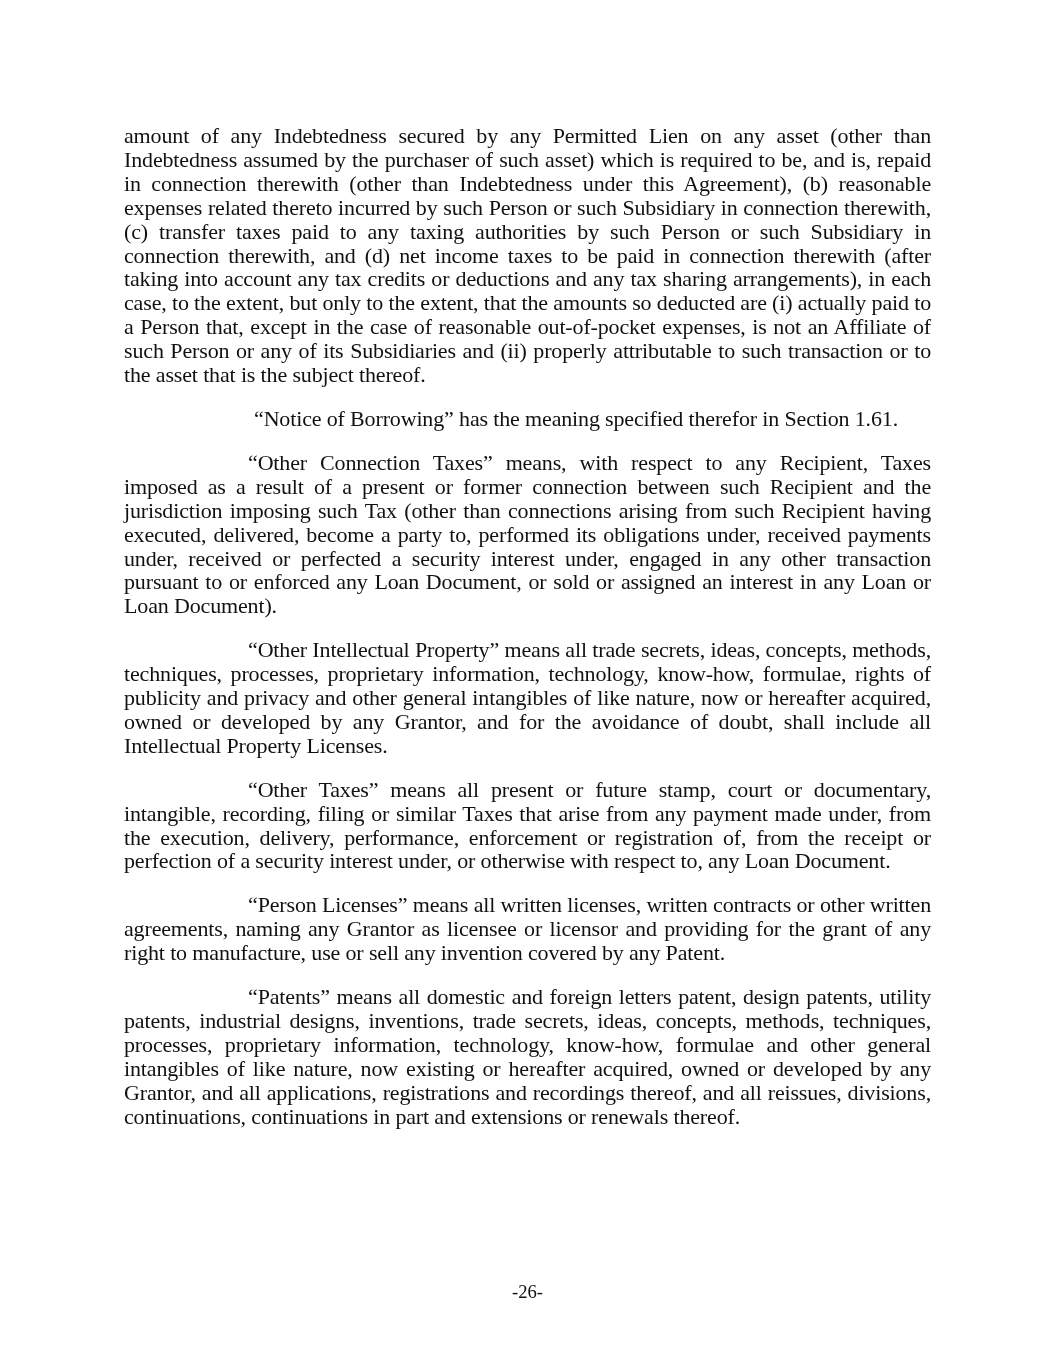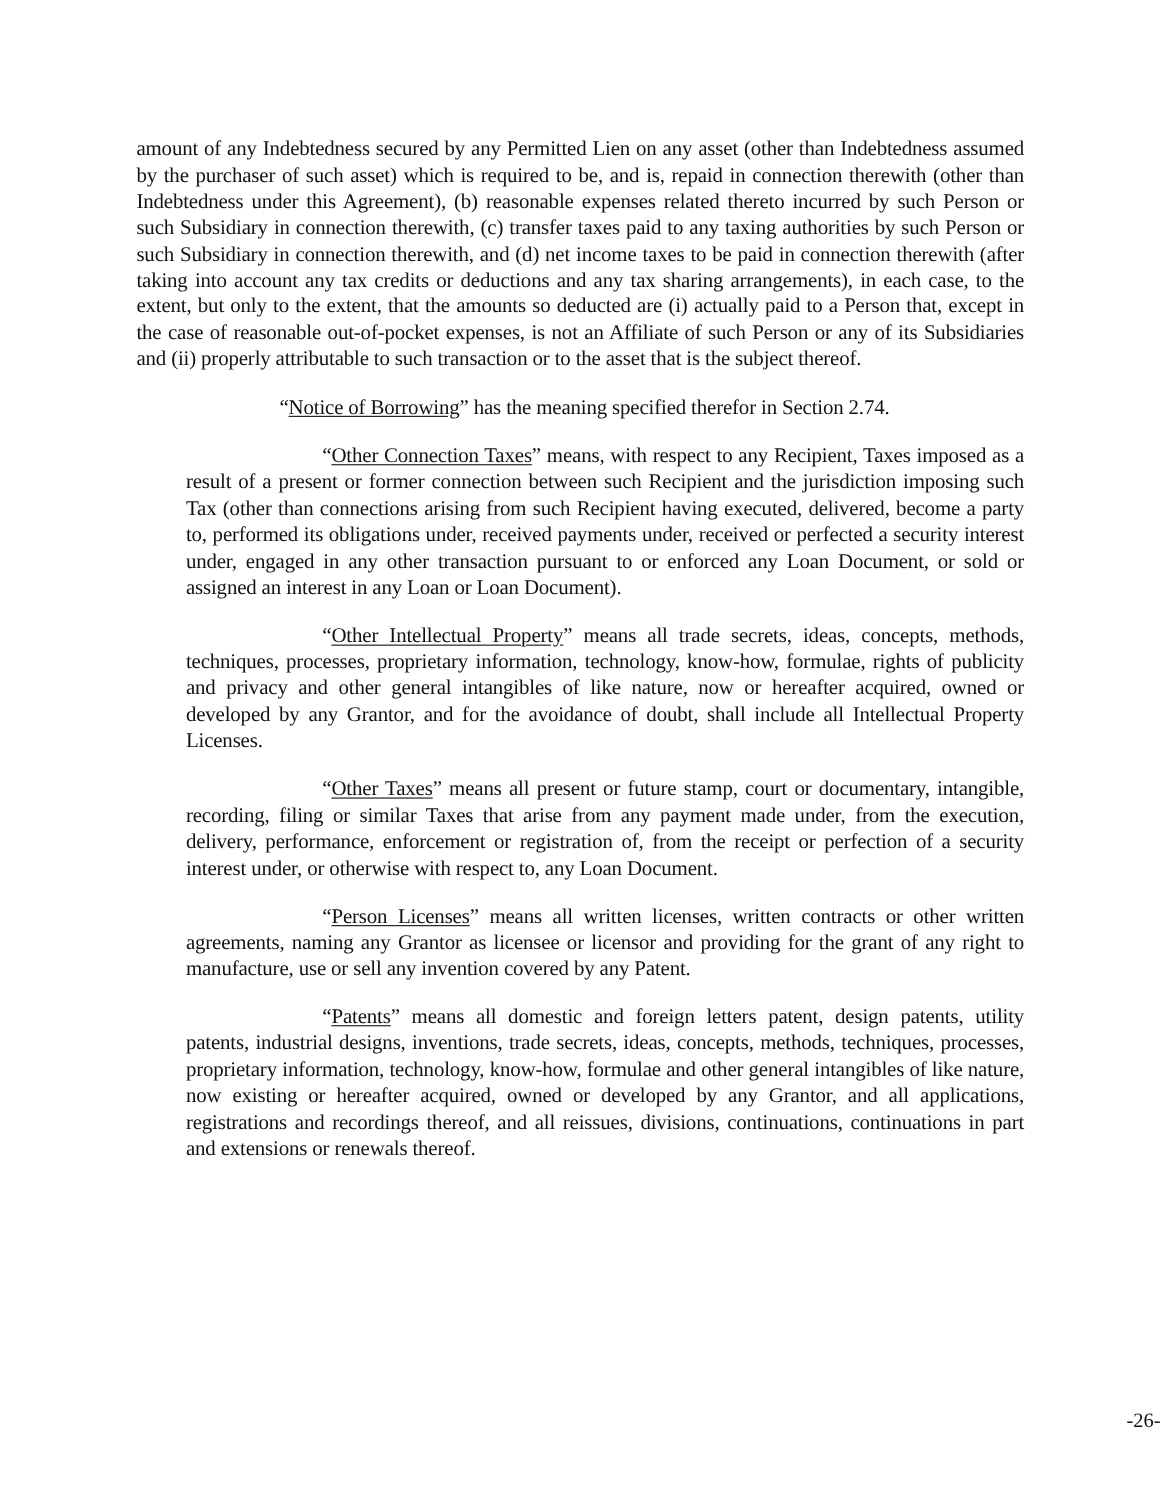--- a/index.html
+++ b/index.html
@@ -2,38 +2,38 @@
 <html><head>
 <meta charset="utf-8">
 <style>
   html, body { margin: 0; padding: 0; background: #ffffff; }
   body {
     width: 1055px; height: 1365px; position: relative; overflow: hidden;
     font-family: "Liberation Serif", serif; color: #111111;
   }
   .page { position: absolute; left: 124px; top: 124px; width: 807px; }
   .para {
-    font-size: 19px; line-height: 23.9px; text-align: justify;
+    font-size: 22px; line-height: 23.9px; text-align: justify;
     margin: 0 0 20px 0; letter-spacing: -0.15px;
   }
-  .indent { text-indent: 124px; margin-left: 45px; }
+  .indent { text-indent: 124px; }
   .indent-narrow { text-indent: 130px; }
-  .term { text-decoration: underline; text-underline-offset: 2px; }
+  .term { text-underline-offset: 2px; }
   .page-number {
-    position: absolute; top: 1281px; left: 0; width: 1055px; text-align: right;
+    position: absolute; top: 1281px; left: 0; width: 1055px; text-align: center;
     font-size: 18.6px; font-family: "Liberation Serif", serif;
   }
 </style>
 </head>
 <body>
 
 <div class="page">
   <p class="para">amount of any Indebtedness secured by any Permitted Lien on any asset (other than Indebtedness assumed by the purchaser of such asset) which is required to be, and is, repaid in connection therewith (other than Indebtedness under this Agreement), (b) reasonable expenses related thereto incurred by such Person or such Subsidiary in connection therewith, (c) transfer taxes paid to any taxing authorities by such Person or such Subsidiary in connection therewith, and (d) net income taxes to be paid in connection therewith (after taking into account any tax credits or deductions and any tax sharing arrangements), in each case, to the extent, but only to the extent, that the amounts so deducted are (i) actually paid to a Person that, except in the case of reasonable out-of-pocket expenses, is not an Affiliate of such Person or any of its Subsidiaries and (ii) properly attributable to such transaction or to the asset that is the subject thereof.</p>
 
-  <p class="para indent-narrow"><span>“</span><span class="term">Notice of Borrowing</span><span>”</span><span> has the meaning specified therefor in Section 2.74.</span></p>
+  <p class="para indent-narrow"><span>“</span><span class="term">Notice of Borrowing</span><span>”</span><span> has the meaning specified therefor in Section 1.61.</span></p>
 
 
   <p class="para indent"><span>“</span><span class="term">Other Connection Taxes</span><span>”</span><span> means, with respect to any Recipient, Taxes imposed as a result of a present or former connection between such Recipient and the jurisdiction imposing such Tax (other than connections arising from such Recipient having executed, delivered, become a party to, performed its obligations under, received payments under, received or perfected a security interest under, engaged in any other transaction pursuant to or enforced any Loan Document, or sold or assigned an interest in any Loan or Loan Document).</span></p>
 
   <p class="para indent"><span>“</span><span class="term">Other Intellectual Property</span><span>”</span><span> means all trade secrets, ideas, concepts, methods, techniques, processes, proprietary information, technology, know-how, formulae, rights of publicity and privacy and other general intangibles of like nature, now or hereafter acquired, owned or developed by any Grantor, and for the avoidance of doubt, shall include all Intellectual Property Licenses.</span></p>
 
   <p class="para indent"><span>“</span><span class="term">Other Taxes</span><span>”</span><span> means all present or future stamp, court or documentary, intangible, recording, filing or similar Taxes that arise from any payment made under, from the execution, delivery, performance, enforcement or registration of, from the receipt or perfection of a security interest under, or otherwise with respect to, any Loan Document.</span></p>
 
   <p class="para indent"><span>“</span><span class="term">Person Licenses</span><span>”</span><span> means all written licenses, written contracts or other written agreements, naming any Grantor as licensee or licensor and providing for the grant of any right to manufacture, use or sell any invention covered by any Patent.</span></p>
 

